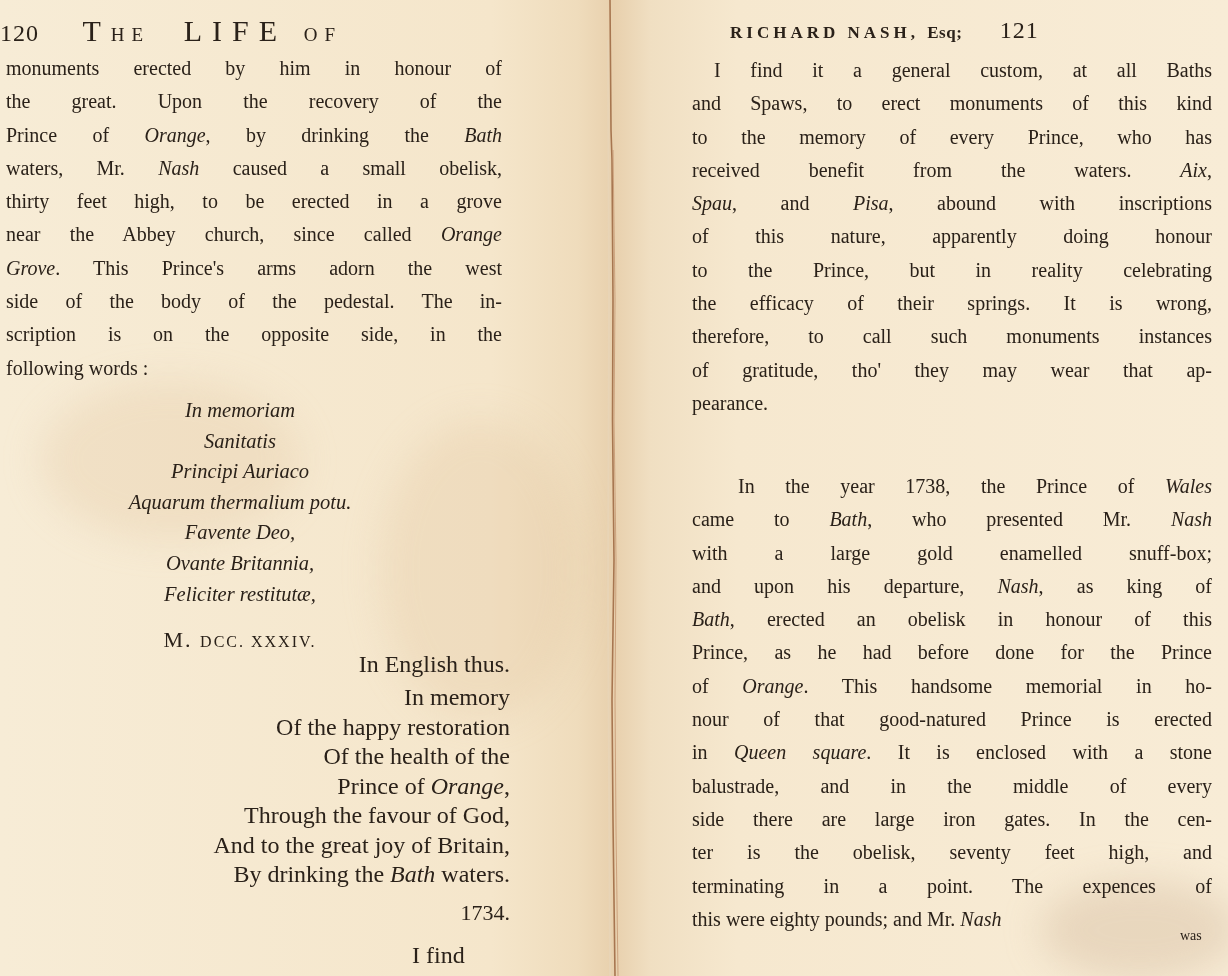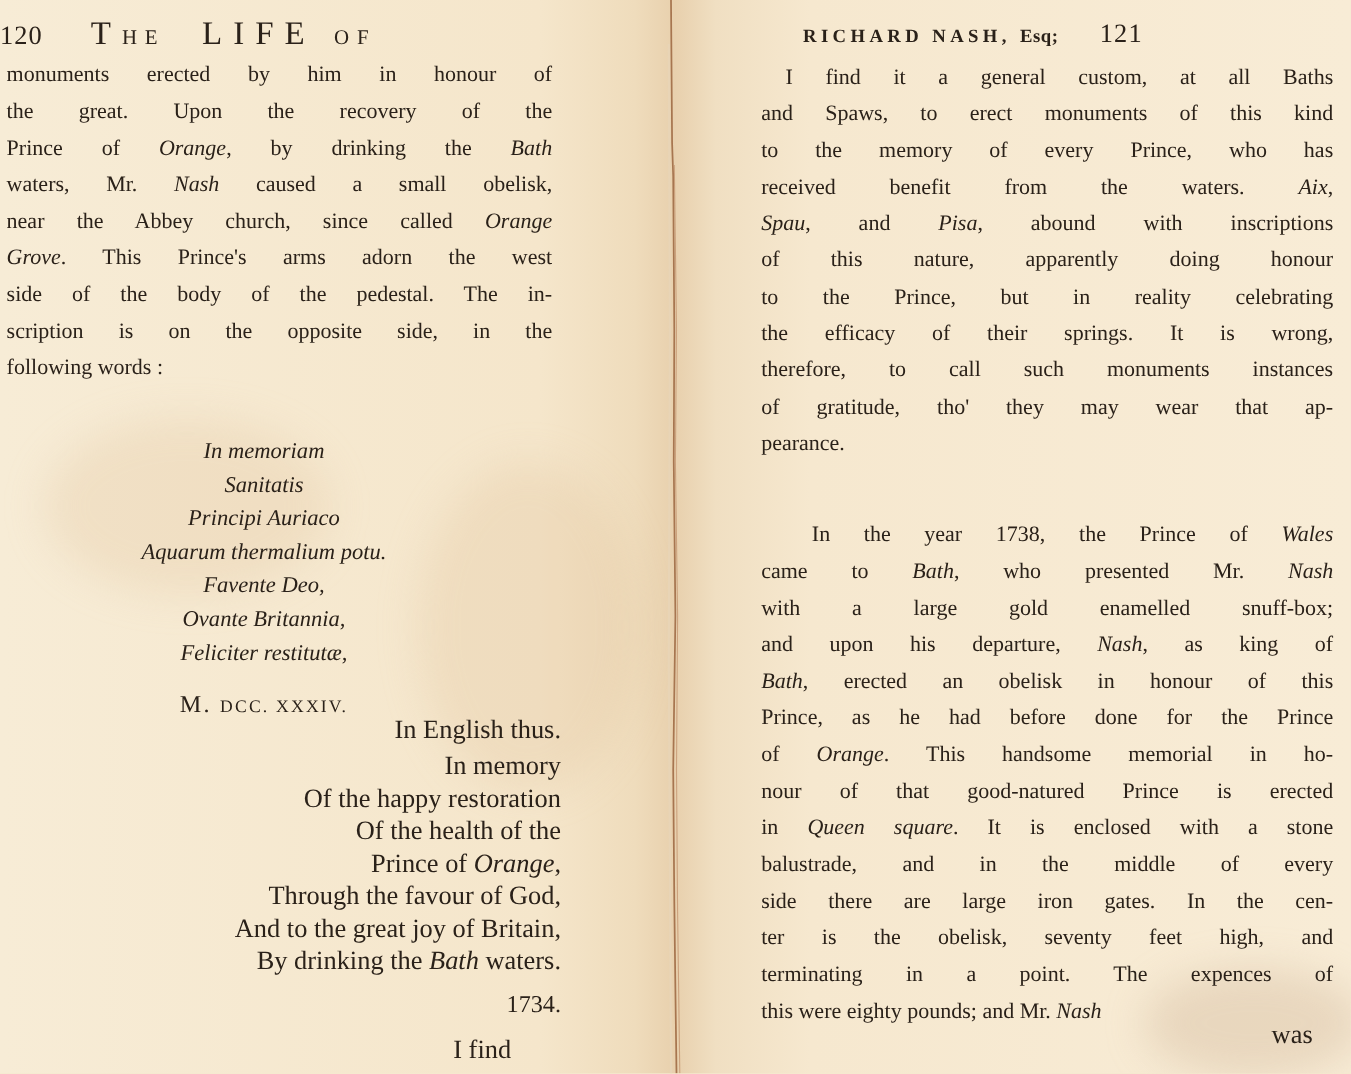--- a/index.html
+++ b/index.html
@@ -48,21 +48,21 @@
   .inscription { position: absolute; top: 395px; left: 0; width: 480px; text-align: center; font-style: italic; font-size: 20.5px; line-height: 30.6px; }
   .inscription .ln { display: block; white-space: nowrap; }
   .inscription .date { font-style: normal; font-size: 22px; letter-spacing: 2px; margin-top: 16px; }
   .inscription .date .sc { font-size: 16px; letter-spacing: 2px; }
 
   .english { position: absolute; top: 645px; left: 0; width: 510px; text-align: right; font-size: 24px; }
   .english .heading { display: block; margin-left: -60px; line-height: 38px; }
   .english .ln { display: block; white-space: nowrap; line-height: 29.5px; }
   .english .year { display: block; margin-top: 10px; margin-left: -40px; font-size: 22px; }
   .catchword { position: absolute; top: 942px; left: 412px; font-size: 24px; }
-  .catchword-r { position: absolute; top: 928px; left: 466px; font-size: 24px; }
+  .catchword-r { position: absolute; top: 928px; left: 490px; font-size: 14px; }
 
   .para2 { top: 470px !important; }
 </style>
 </head>
 <body>
 
 <div class="spread">
   <div class="stain" style="left:40px;top:380px;width:260px;height:160px;"></div>
   <div class="stain" style="left:380px;top:420px;width:200px;height:300px;"></div>
   <div class="stain" style="left:1040px;top:880px;width:200px;height:100px;background:rgba(200,170,140,0.3);"></div>
@@ -80,20 +80,21 @@
       <span class="pno">120</span>
       <span style="display:inline-block;width:28px;"></span>
       <span class="running"><span class="big">T</span><span class="sm">HE</span>&nbsp;&nbsp;<span class="big">LIFE</span> <span class="sm">OF</span></span>
     </div>
 
     <div class="body">
         <span class="line">monuments erected by him in honour of</span>
         <span class="line">the great.  Upon the recovery of the</span>
         <span class="line">Prince of <em>Orange</em>, by drinking the <em>Bath</em></span>
         <span class="line">waters, Mr. <em>Nash</em> caused a small obelisk,</span>
+        <span class="line">thirty feet high, to be erected in a grove</span>
         <span class="line">near the Abbey church, since called <em>Orange</em></span>
         <span class="line"><em>Grove</em>.  This Prince's arms adorn the west</span>
         <span class="line">side of the body of the pedestal. The in-</span>
         <span class="line">scription is on the opposite side, in the</span>
         <span class="line last">following words :</span>
       </div>
 
     <div class="inscription">
       <div>
           <span class="ln">In memoriam</span>

